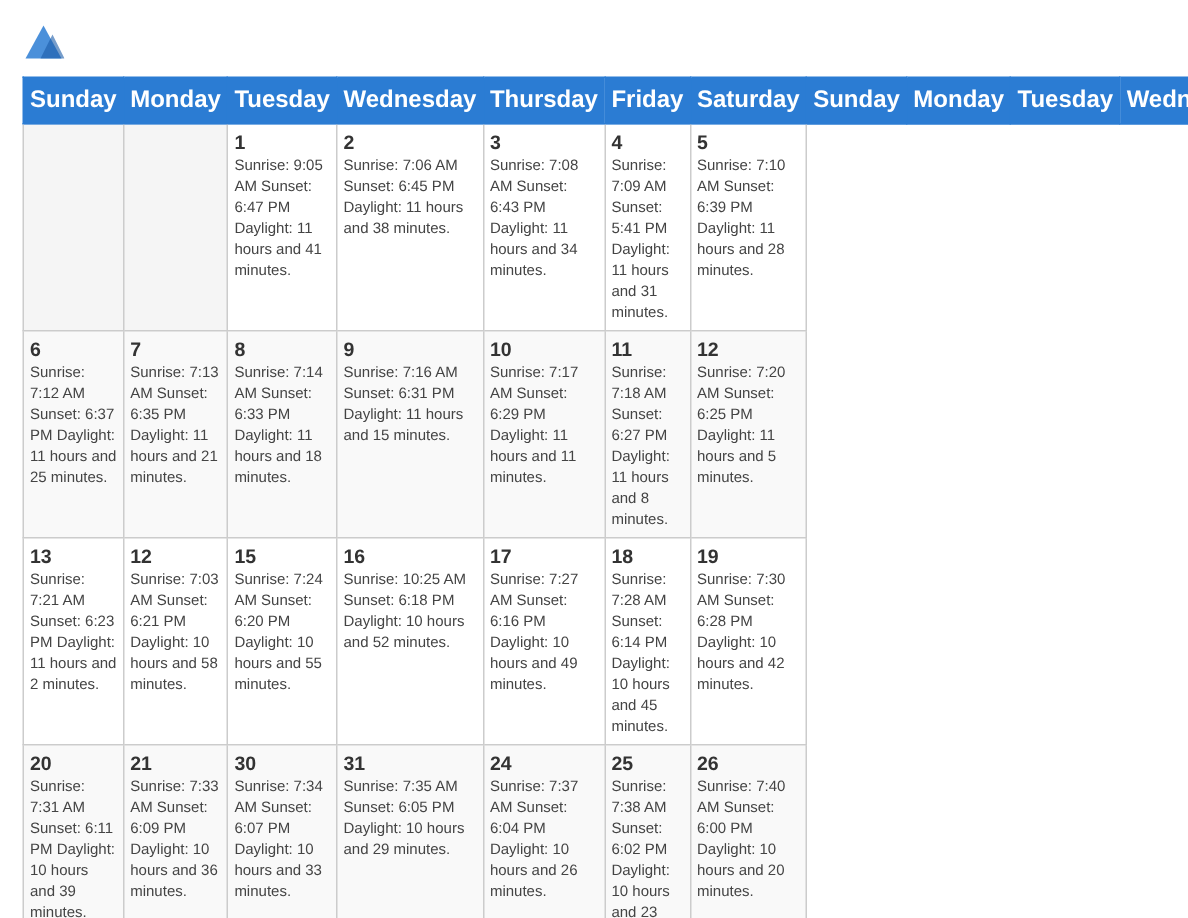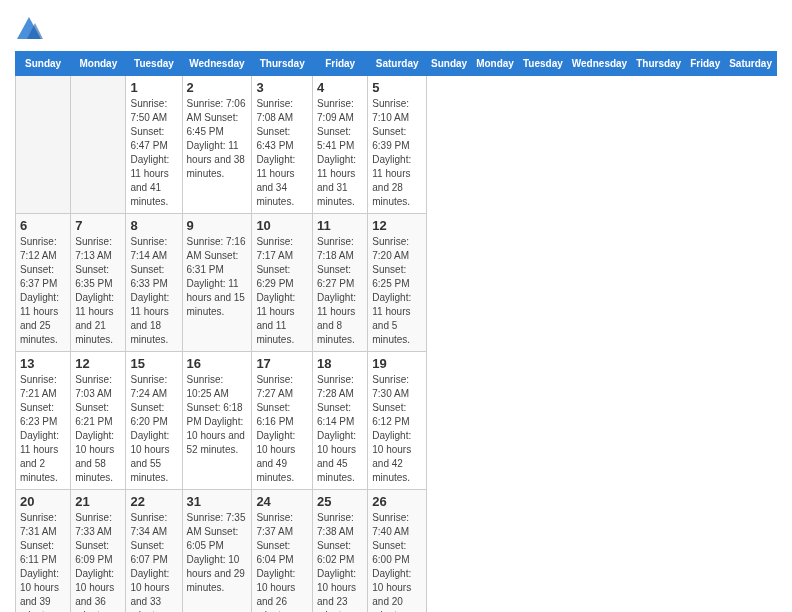--- a/index.html
+++ b/index.html
@@ -55,22 +55,22 @@
     }
     table {
       width: 100%;
       border-collapse: collapse;
       font-size: 11px;
     }
     thead tr th {
       background-color: #2b7cd3;
       color: white;
       padding: 6px 4px;
-      text-align: center;
-      font-size: 10px;
+      text-align: left;
+      font-size: 16px;
       font-weight: bold;
       border: 1px solid #2b7cd3;
     }
     tbody tr td {
       border: 1px solid #ccc;
       padding: 4px 4px;
       vertical-align: top;
       width: 113px;
       min-height: 75px;
       height: 80px;
@@ -133,21 +133,21 @@
         <th>Friday</th>
         <th>Saturday</th>
       </tr>
   </thead>
   <tbody id="calendar-body">
   <tr>
         <td class="empty-cell"></td>
         <td class="empty-cell"></td>
         <td>
           <span class="day-number">1</span>
-          <div class="day-detail">Sunrise: 7:50 AM
+          <div class="day-detail">Sunrise: 9:05 AM
 Sunset: 6:47 PM
 Daylight: 11 hours and 41 minutes.</div>
         </td>
         <td>
           <span class="day-number">2</span>
           <div class="day-detail">Sunrise: 7:06 AM
 Sunset: 6:45 PM
 Daylight: 11 hours and 38 minutes.</div>
         </td>
         <td>
@@ -246,39 +246,39 @@
         </td>
         <td>
           <span class="day-number">18</span>
           <div class="day-detail">Sunrise: 7:28 AM
 Sunset: 6:14 PM
 Daylight: 10 hours and 45 minutes.</div>
         </td>
         <td>
           <span class="day-number">19</span>
           <div class="day-detail">Sunrise: 7:30 AM
-Sunset: 6:12 PM
+Sunset: 6:28 PM
 Daylight: 10 hours and 42 minutes.</div>
         </td>
       </tr>
       <tr>
         <td>
           <span class="day-number">20</span>
           <div class="day-detail">Sunrise: 7:31 AM
 Sunset: 6:11 PM
 Daylight: 10 hours and 39 minutes.</div>
         </td>
         <td>
           <span class="day-number">21</span>
           <div class="day-detail">Sunrise: 7:33 AM
 Sunset: 6:09 PM
 Daylight: 10 hours and 36 minutes.</div>
         </td>
         <td>
-          <span class="day-number">22</span>
+          <span class="day-number">30</span>
           <div class="day-detail">Sunrise: 7:34 AM
 Sunset: 6:07 PM
 Daylight: 10 hours and 33 minutes.</div>
         </td>
         <td>
           <span class="day-number">31</span>
           <div class="day-detail">Sunrise: 7:35 AM
 Sunset: 6:05 PM
 Daylight: 10 hours and 29 minutes.</div>
         </td>

